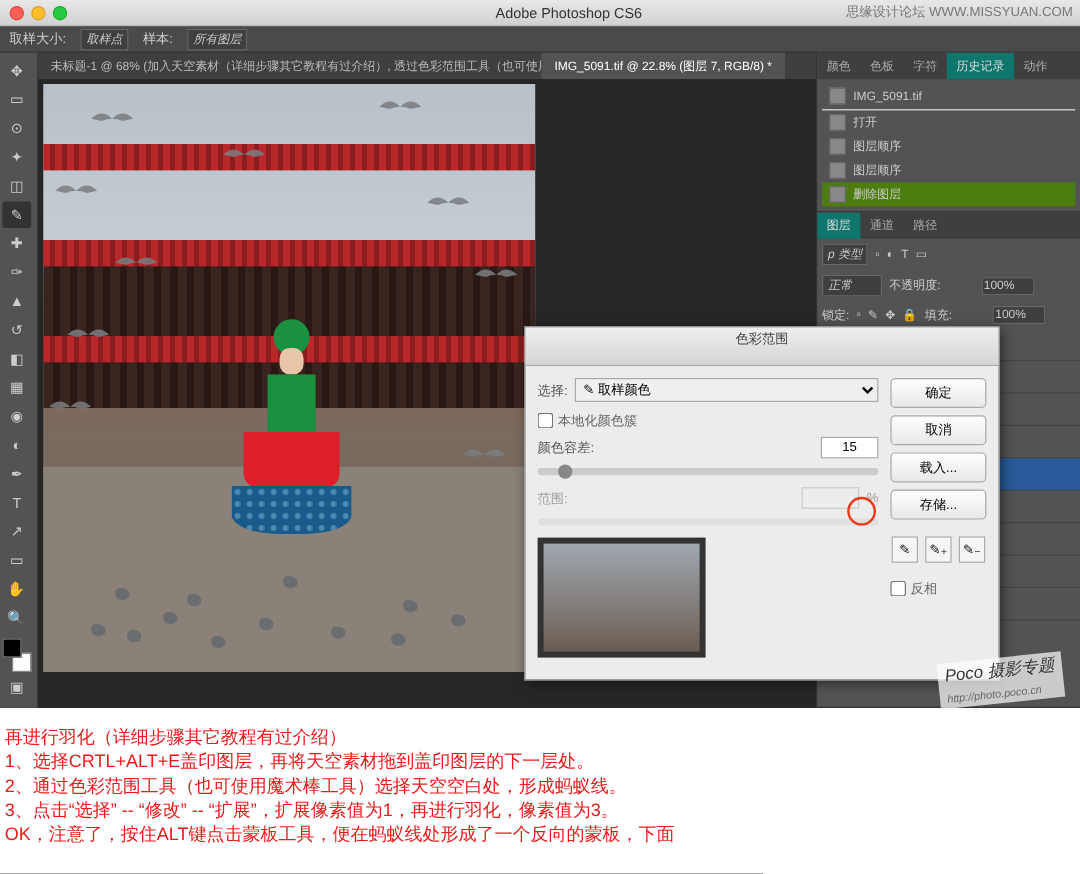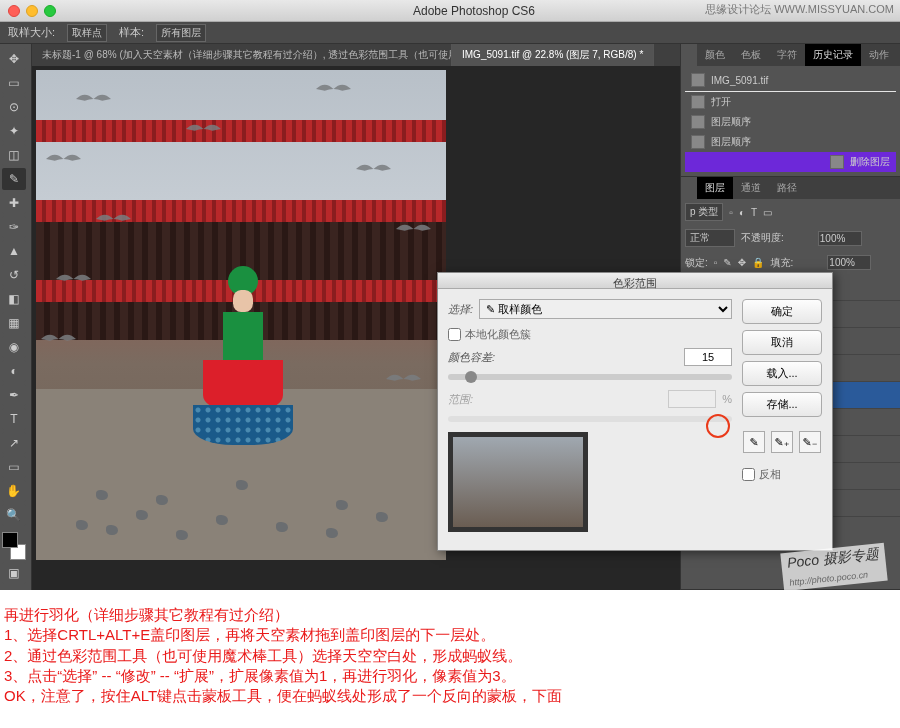--- a/index.html
+++ b/index.html
@@ -47,44 +47,44 @@
 .skirt-blue { width: 100px; height: 40px; background: #1a5a8a; margin: -5px -15px 0; border-radius: 0 0 40% 40%; background-image: radial-gradient(circle, #4a8ab0 2px, transparent 3px); background-size: 10px 10px; }
 .bird { position: absolute; width: 35px; height: 18px; }
 .bird svg { width: 100%; height: 100%; fill: #7a7d80; opacity: 0.85; }
 .pigeon { position: absolute; width: 12px; height: 10px; background: #6a6d70; border-radius: 40% 60% 50% 50%; }
 
 .status-bar { height: 20px; background: #3f3f3f; display: flex; align-items: center; padding: 0 8px; font-size: 10px; color: #bbb; gap: 20px; }
 
 
 .right-panels { width: 220px; background: #535353; border-left: 1px solid #333; display: flex; flex-direction: column; }
 .panel { border-bottom: 1px solid #333; }
-.panel-tabs { height: 22px; background: #3f3f3f; display: flex; font-size: 10px; color: #aaa; margin-left: 16px; }
+.panel-tabs { height: 22px; background: #3f3f3f; display: flex; font-size: 10px; color: #aaa; }
 .panel-tab { padding: 4px 8px; cursor: pointer; }
-.panel-tab.active { background: #000000; color: #ddd; }
+.panel-tab.active { background: #0f766e; color: #ddd; }
 .panel-body { padding: 4px; font-size: 10px; color: #ccc; }
 .history-item { padding: 3px 6px; display: flex; gap: 6px; align-items: center; cursor: pointer; }
-.history-item.selected { background: #6d28d9; justify-content: flex-end; }
+.history-item.selected { background: #4d7c0f; }
 .hthumb { width: 14px; height: 14px; background: #888; border: 1px solid #666; }
 .layers-panel { flex: 1; overflow: auto; }
 .layer-row { display: flex; align-items: center; padding: 2px 4px; gap: 4px; border-bottom: 1px solid #444; cursor: pointer; }
 .layer-row.selected { background: #2a5a9a; }
 .eye { width: 14px; height: 14px; display: flex; align-items: center; justify-content: center; color: #ccc; font-size: 10px; }
 .lthumb { width: 28px; height: 22px; background: #888; border: 1px solid #666; }
 .layer-controls { padding: 4px; display: flex; gap: 6px; font-size: 10px; color: #ccc; align-items: center; }
 .layer-controls input { width: 44px; background: #3f3f3f; border: 1px solid #666; color: #ccc; font-size: 10px; padding: 1px; margin-left: 28px; }
-.mini-drop { background: #3f3f3f; border: 1px solid #666; font-size: 10px; color: #ccc; padding: 1px 4px; }
+.mini-drop { background: #3f3f3f; border: 1px solid #666; font-size: 10px; color: #ccc; padding: 1px 4px; font-style: italic; }
 
 
 .dialog { position: absolute; left: 437px; top: 272px; width: 396px; background: #ececec; border: 1px solid #888; box-shadow: 2px 2px 10px rgba(0,0,0,0.5); font-size: 11px; }
-.dialog-title { height: 16px; background: linear-gradient(#eee, #d5d5d5); text-align: center; line-height: 20px; font-size: 11px; color: #444; border-bottom: 1px solid #aaa; }
+.dialog-title { height: 32px; background: linear-gradient(#eee, #d5d5d5); text-align: center; line-height: 20px; font-size: 11px; color: #444; border-bottom: 1px solid #aaa; }
 .dialog-body { display: flex; padding: 10px; gap: 10px; }
 .dialog-left { flex: 1; }
 .dialog-right { width: 80px; display: flex; flex-direction: column; gap: 6px; }
 .drow { display: flex; align-items: center; gap: 6px; margin-bottom: 8px; color: #555; }
-.drow label { white-space: nowrap; font-style: italic; }
+.drow label { white-space: nowrap; }
 .drow select, .drow input[type=text] { flex: 1; font-size: 11px; padding: 2px; border: 1px solid #aaa; }
 .dnum { width: 48px !important; flex: none !important; text-align: center; }
 .slider { width: 100%; height: 6px; background: #ccc; border-radius: 3px; position: relative; margin: 4px 0 10px; }
 .slider-thumb { width: 12px; height: 12px; background: #888; border-radius: 50%; position: absolute; top: -3px; left: 6%; }
 .dbtn { padding: 4px 8px; background: linear-gradient(#fdfdfd, #e8e8e8); border: 1px solid #aaa; border-radius: 4px; cursor: pointer; font-size: 11px; text-align: center; }
 .eyedroppers { display: flex; gap: 6px; margin: 8px 0; justify-content: center; }
 .ed { width: 22px; height: 22px; border: 1px solid #aaa; background: #f5f5f5; display: flex; align-items: center; justify-content: center; cursor: pointer; }
 .ring { position: absolute; width: 24px; height: 24px; border: 2px solid #ea3a1a; border-radius: 50%; left: 706px; top: 414px; z-index: 100; }
 .preview-box { width: 140px; height: 100px; background: #333; margin: 8px 0; display: flex; align-items: center; justify-content: center; }
 .preview-box .mini { width: 130px; height: 90px; background: linear-gradient(#a0a8b0, #6a5d52); }

